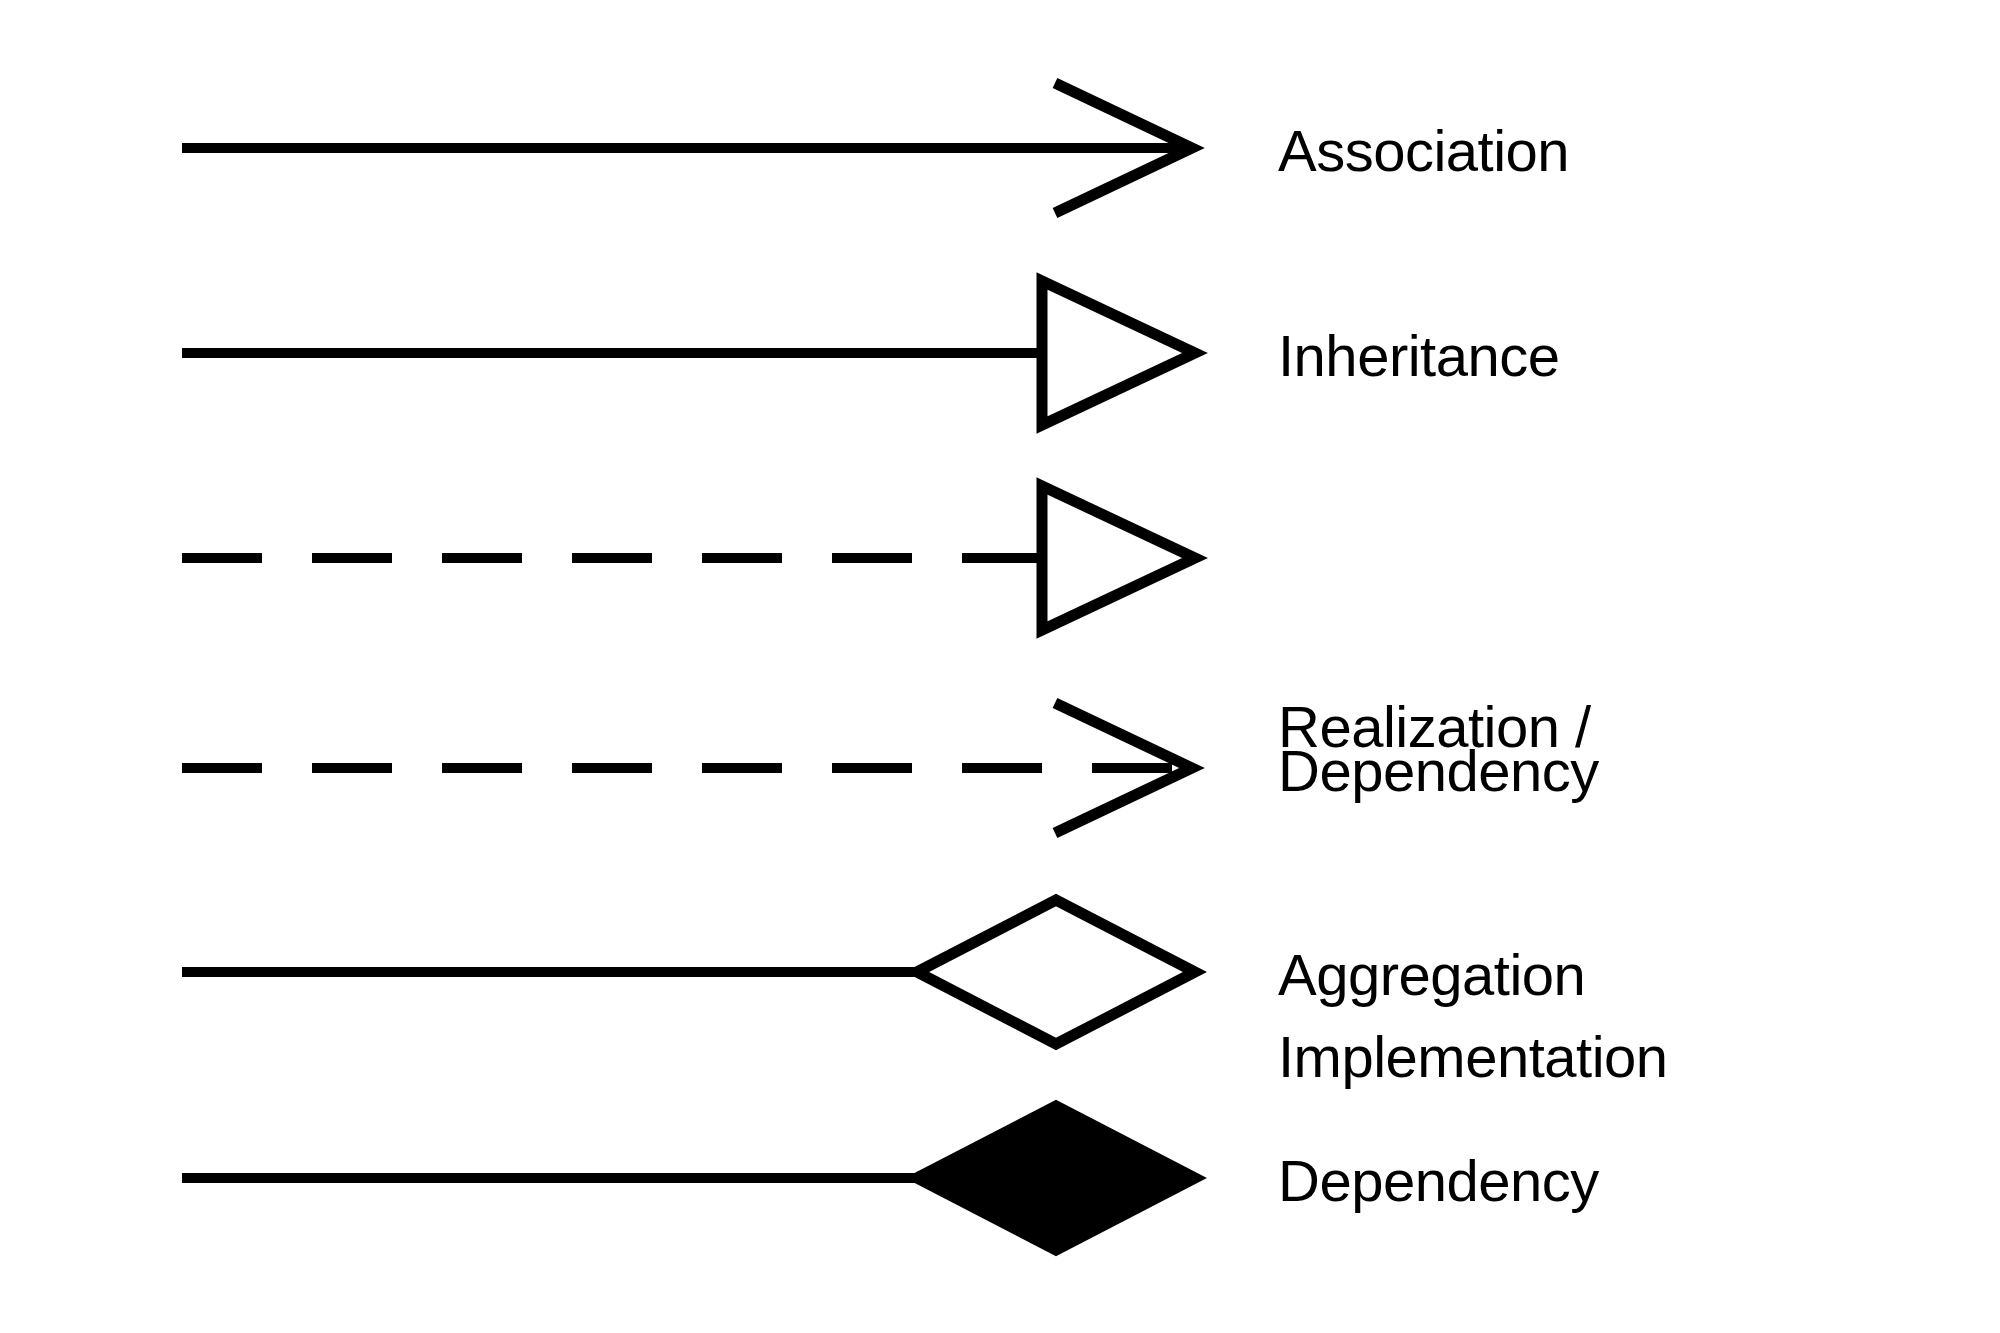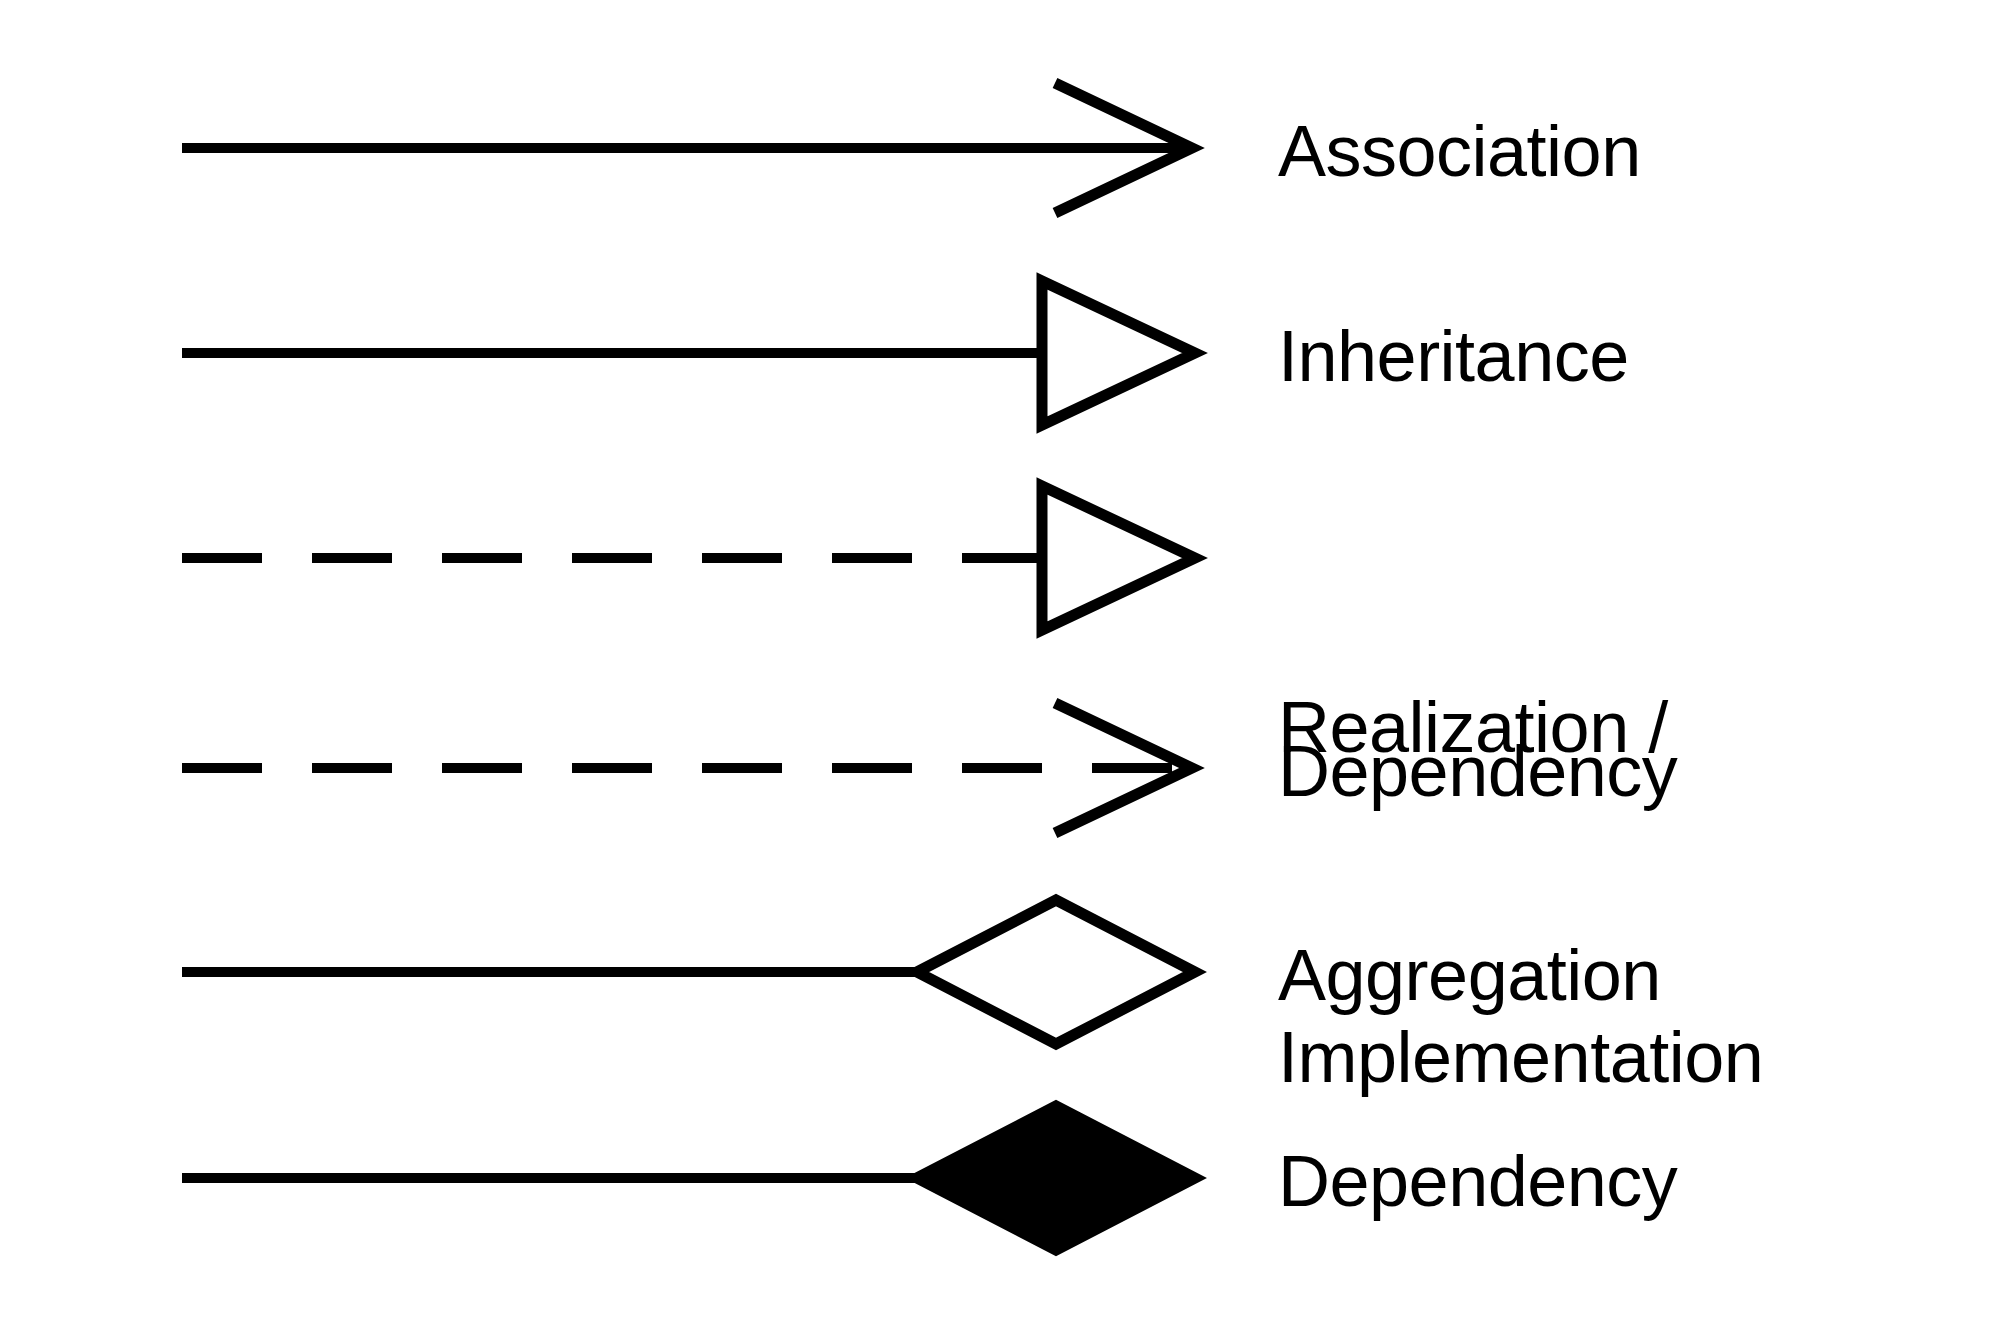--- a/index.html
+++ b/index.html
@@ -21,21 +21,21 @@
     top: 0;
     left: 0;
     width: 2000px;
     height: 1333px;
     display: block;
   }
   .legend-label {
     position: absolute;
     left: 1278px;
     font-family: "Liberation Sans", sans-serif;
-    font-size: 72px;
+    font-size: 58px;
     font-weight: 400;
     line-height: 110px;
     color: #000000;
     white-space: pre;
     letter-spacing: -0.5px;
   }
   .row-label-1 { top: 96px; }
   .row-label-2 { top: 301px; }
   .row-label-3 { top: 452px; }
   .row-label-4 { top: 716px; }

